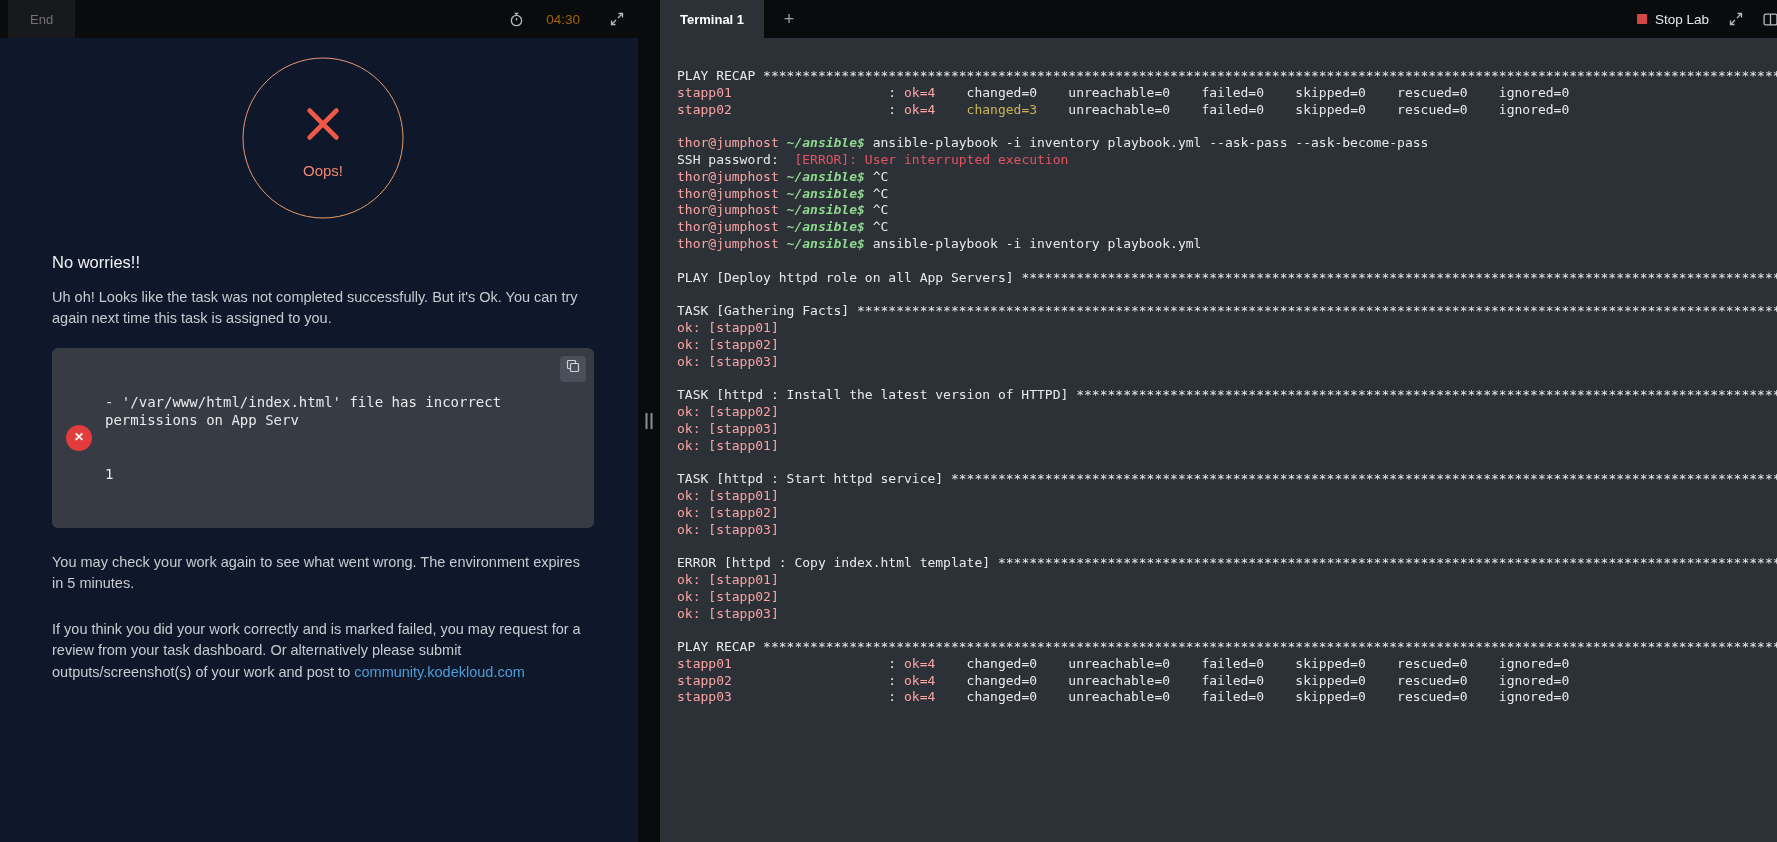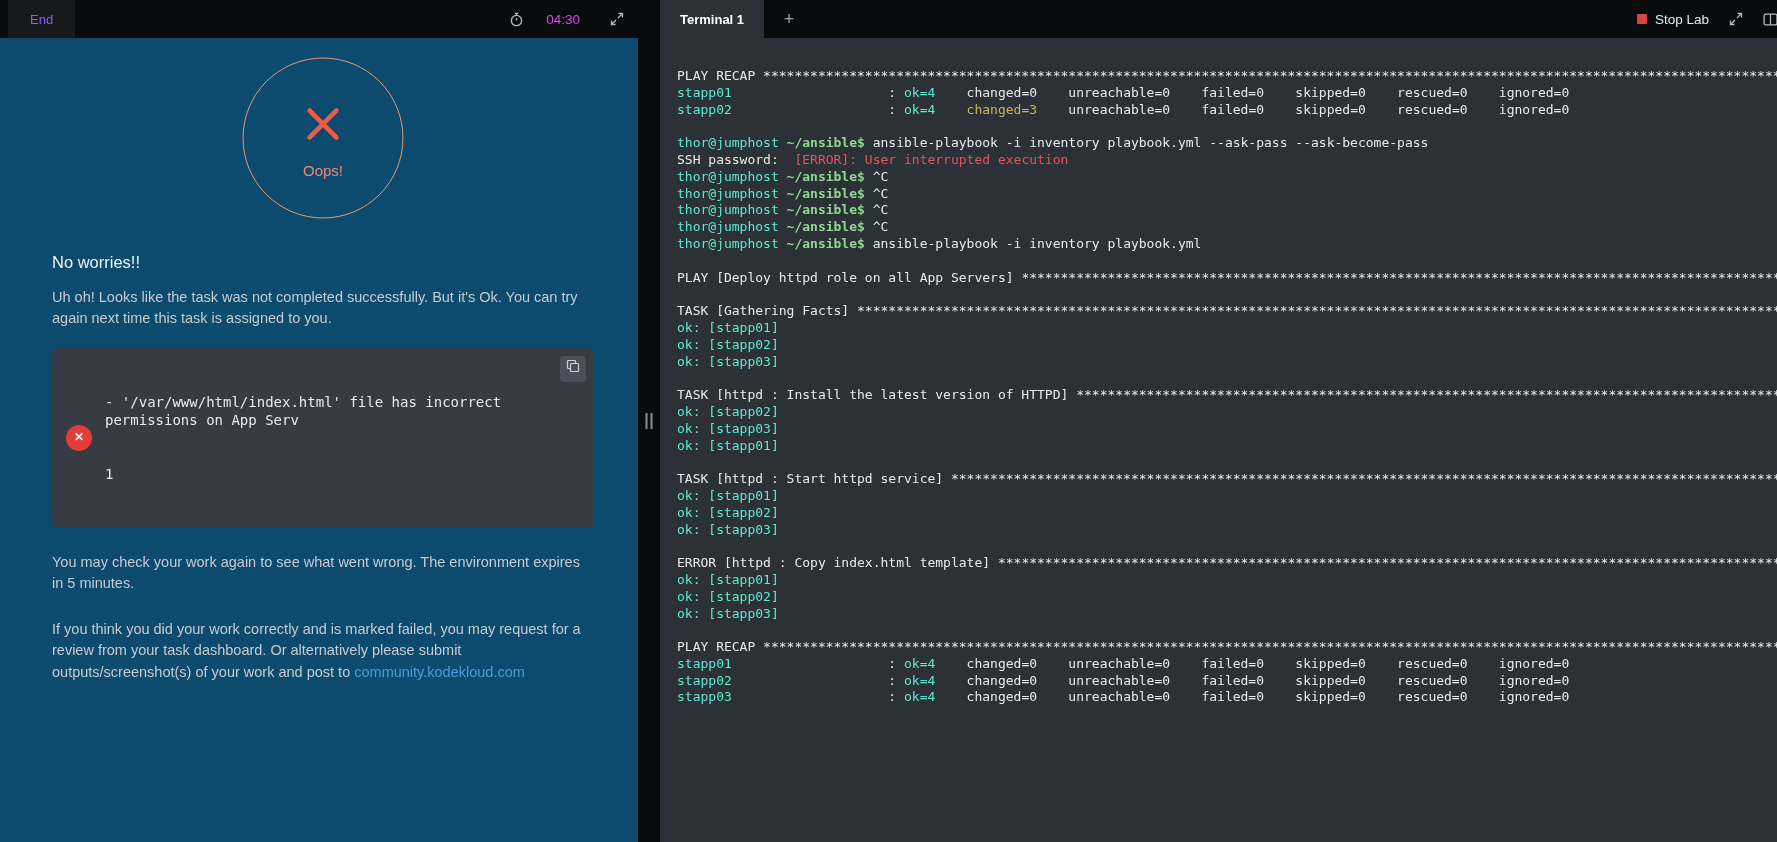--- a/index.html
+++ b/index.html
@@ -8,27 +8,27 @@
     width:1777px; height:842px; overflow:hidden;
     background:#0a0b0d; display:flex;
     font-family:"Liberation Sans", sans-serif;
   }
 
   
   .left-section { width:638px; flex:0 0 638px; display:flex; flex-direction:column; }
   .topbar { height:38px; flex:0 0 38px; background:#0a0b0d; display:flex; align-items:center; }
   .tab-end {
     margin-left:8px; height:38px; padding:0 22px; display:flex; align-items:center;
-    background:#17191d; color:#8b5cf6; font-size:13px; cursor:pointer;
+    background:#17191d; color:#737373; font-size:13px; cursor:pointer;
   }
   .topbar-spacer { flex:1; }
-  .timer { display:flex; align-items:center; gap:22px; color:#d946ef; font-size:13.5px; margin-right:26px; }
+  .timer { display:flex; align-items:center; gap:22px; color:#a16207; font-size:13.5px; margin-right:26px; }
   .icon-btn { display:flex; align-items:center; justify-content:center; width:22px; height:22px; cursor:pointer; }
   .left-content {
-    flex:1; background:#0c4a6e; color:#c8cbd0; position:relative;
+    flex:1; background:#0f172a; color:#c8cbd0; position:relative;
     padding:0 44px 0 52px; font-size:14.5px; line-height:21.5px;
   }
 
   .oops-circle { position:relative; width:162px; height:162px; margin:19px auto 0; }
   .oops-circle svg.ring { position:absolute; left:0; top:0; }
   .x-mark { position:absolute; left:50%; top:46px; transform:translateX(-50%); }
   .oops-text { position:absolute; left:0; right:0; top:103px; text-align:center; color:#ef8873; font-size:15px; }
 
   .heading { margin-top:33px; color:#f2f3f5; font-size:16.5px; font-weight:normal; }
   .para { margin-top:13px; }
@@ -74,22 +74,22 @@
   .stop-square { display:inline-block; width:10px; height:10px; background:#d64545; border-radius:1px; }
   .right-icons { display:flex; align-items:center; gap:12px; margin-left:16px; margin-right:-4px; }
 
   .terminal {
     flex:1; background:#2c3037; overflow:hidden;
     padding:30px 0 0 17px;
     font-family:"DejaVu Sans Mono", monospace; font-size:13px; line-height:16.8px;
   }
   .tline { white-space:pre; height:16.8px; }
   .fg     { color:#e9eaec; }
-  .green  { color:#5eead4;margin-top:36px; }
-  .greenb { color:#8fd98f; font-weight:bold; }
+  .green  { color:#fca5a5;margin-top:36px; }
+  .greenb { color:#8fd98f; font-weight:bold;font-style:italic; }
   .yellow { color:#c9b458; }
   .red    { color:#e05561; }
 </style>
 </head>
 <body>
 
 <div class="left-section">
   <div class="topbar">
     <div class="tab-end">
       <span>End</span>

